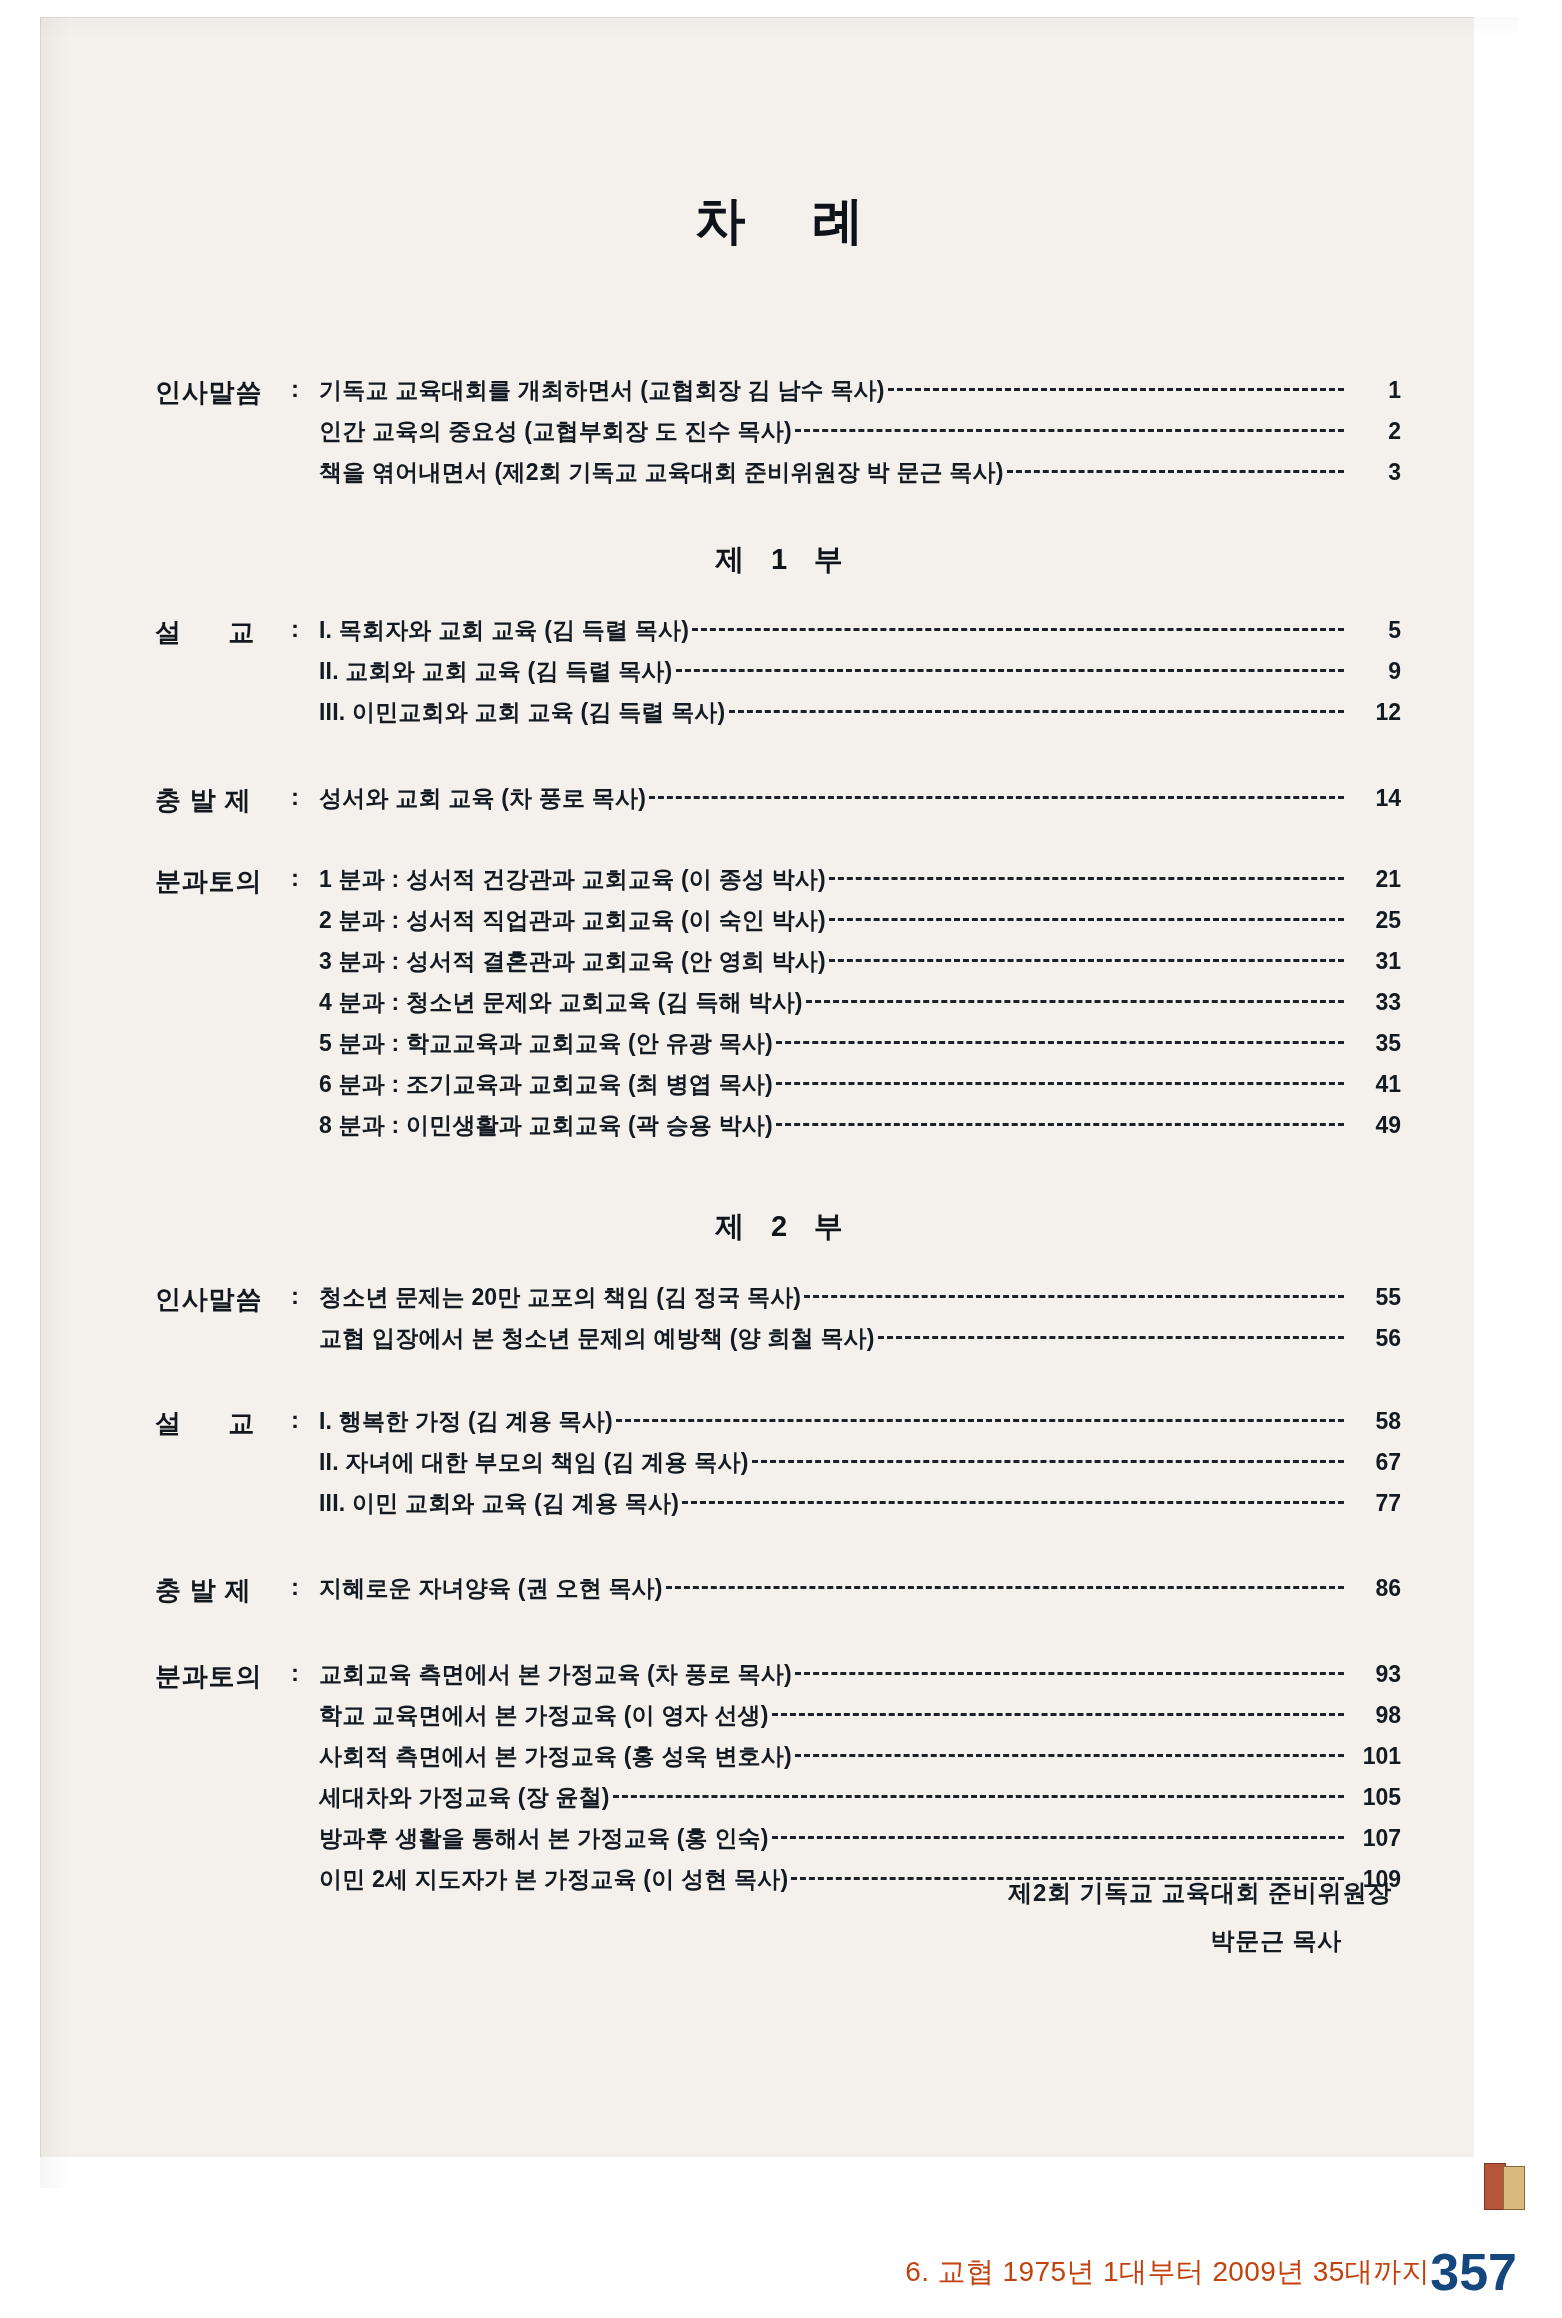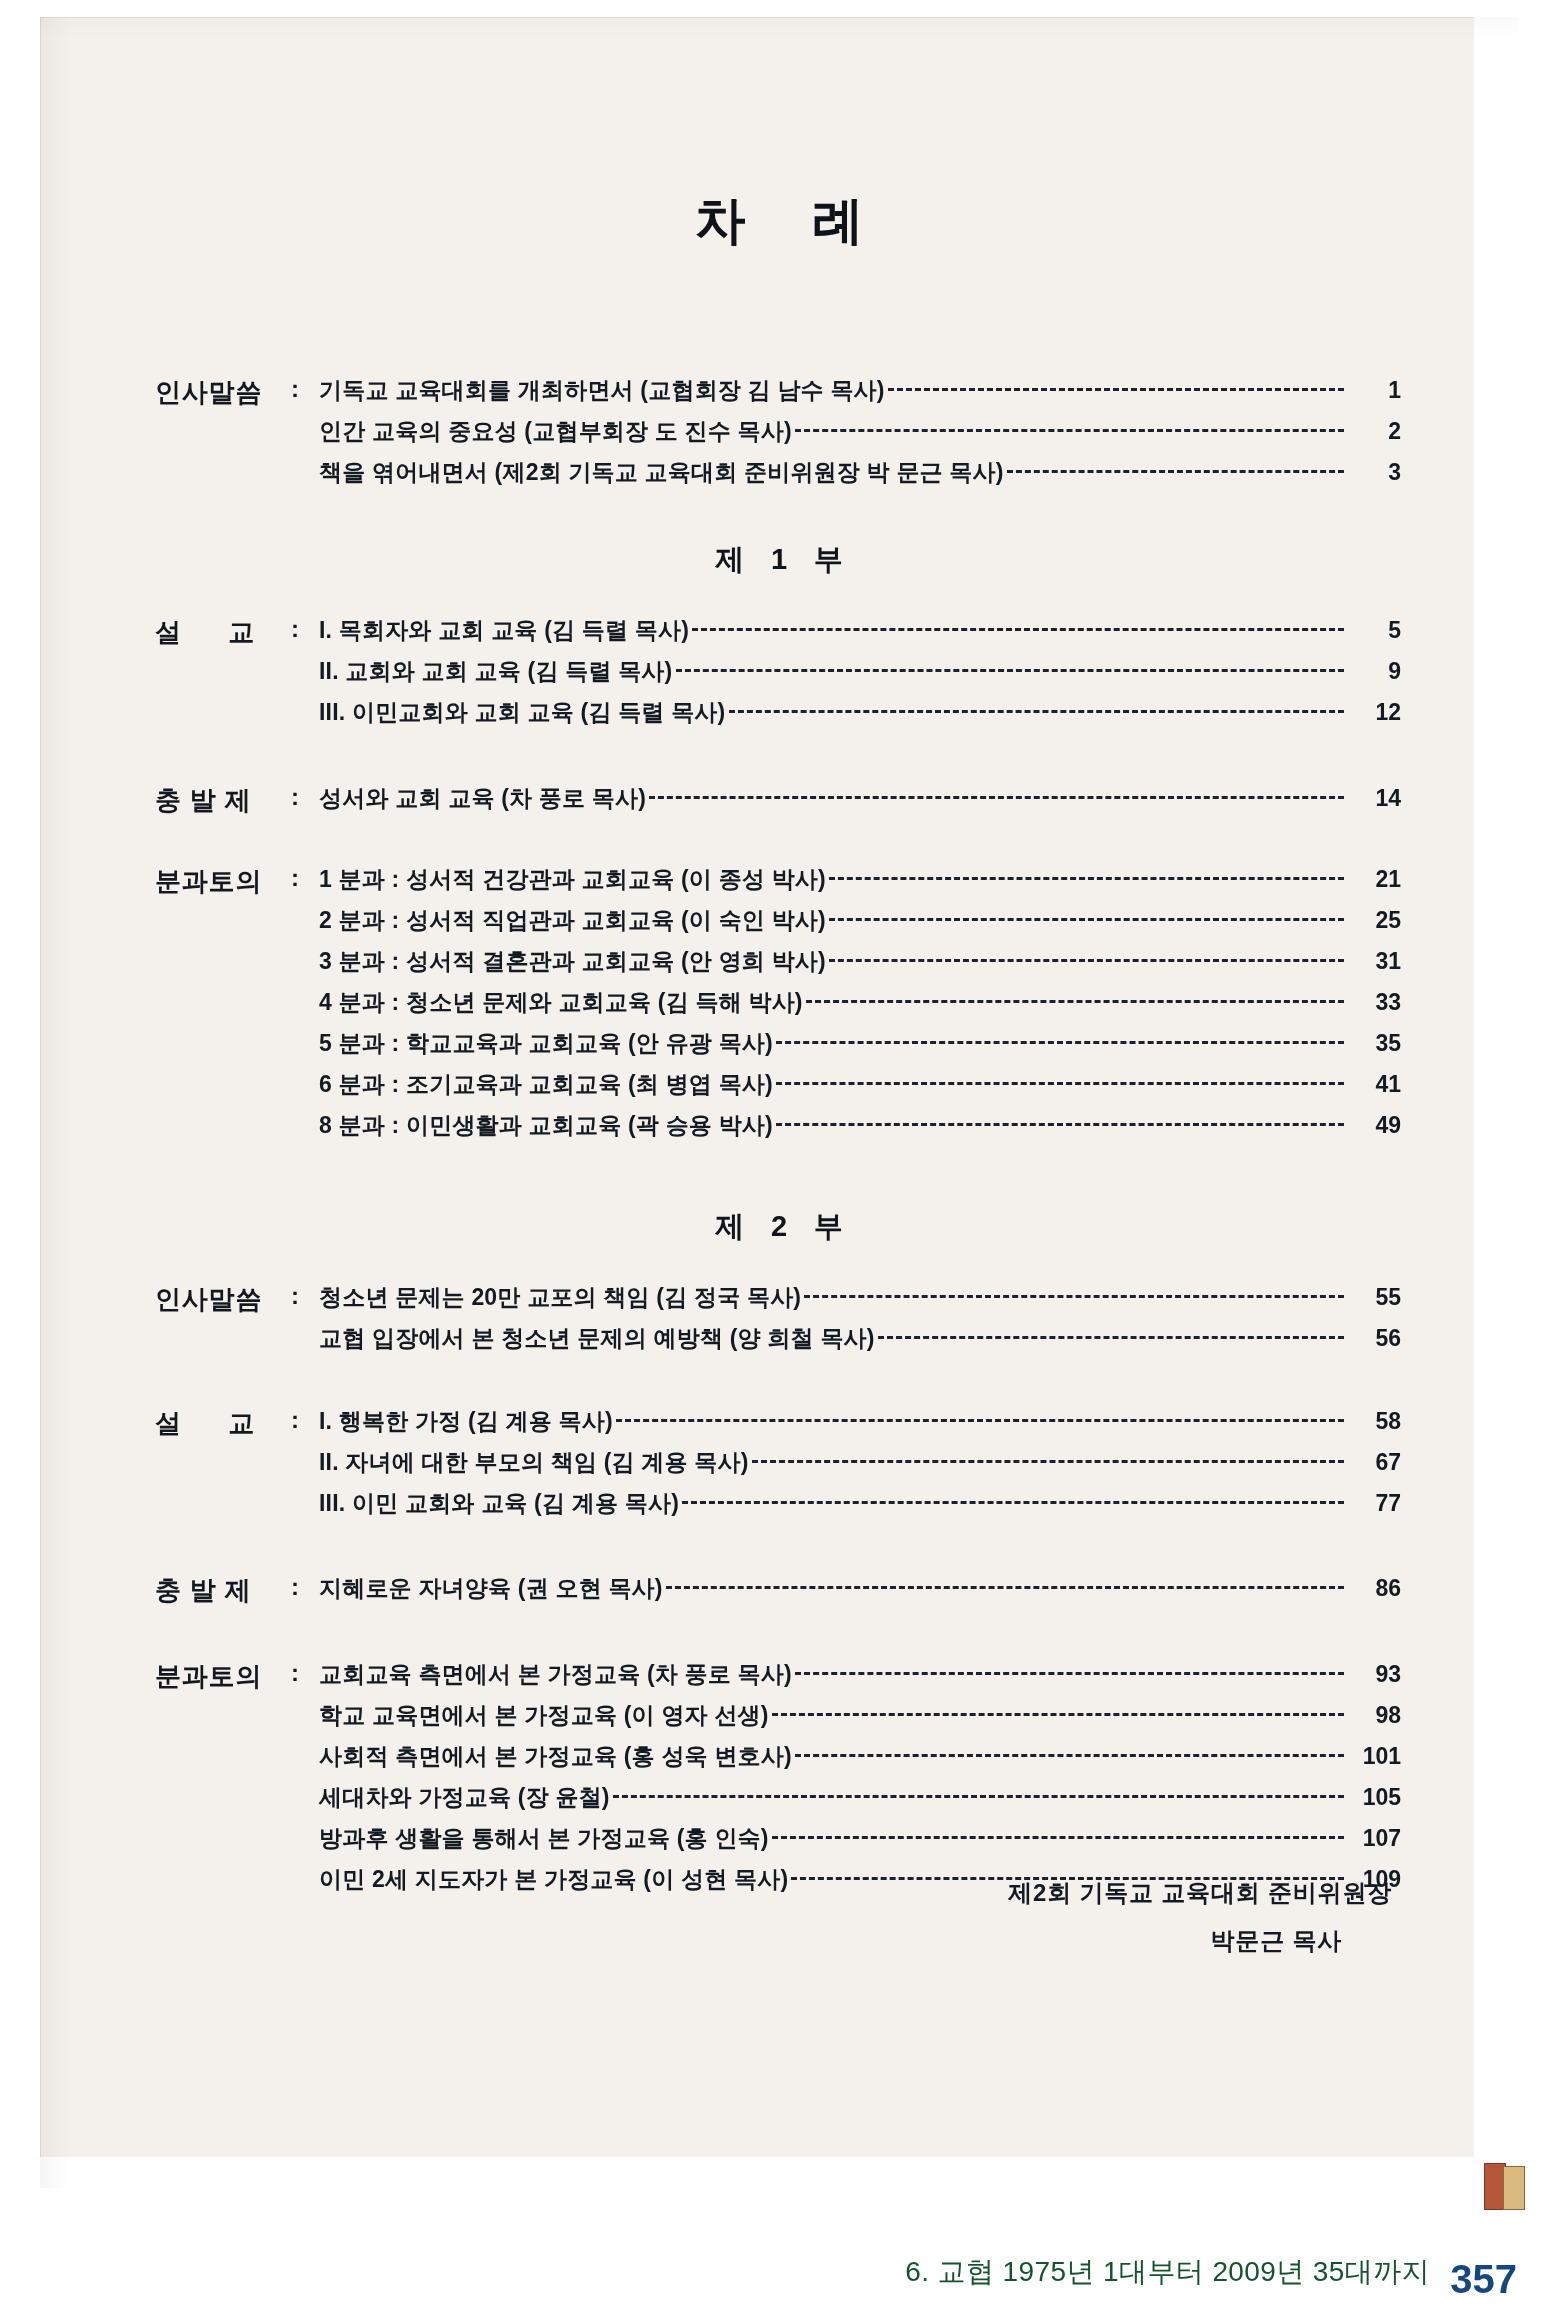--- a/index.html
+++ b/index.html
@@ -169,28 +169,28 @@
     bottom: 0;
     width: 1562px;
     height: 96px;
     background: #ffffff;
   }
   .footer-text {
     position: absolute;
     right: 132px;
     bottom: 28px;
     font-size: 28px;
-    color: #14532d;
+    color: #c2410c;
     letter-spacing: 0.4px;
   }
   .footer-page {
     position: absolute;
     right: 45px;
     bottom: 17px;
-    font-size: 40px;
+    font-size: 52px;
     font-weight: bold;
     color: #14477e;
   }
   .book-icon {
     position: absolute;
     right: 36px;
     bottom: 109px;
     width: 42px;
     height: 47px;
   }

